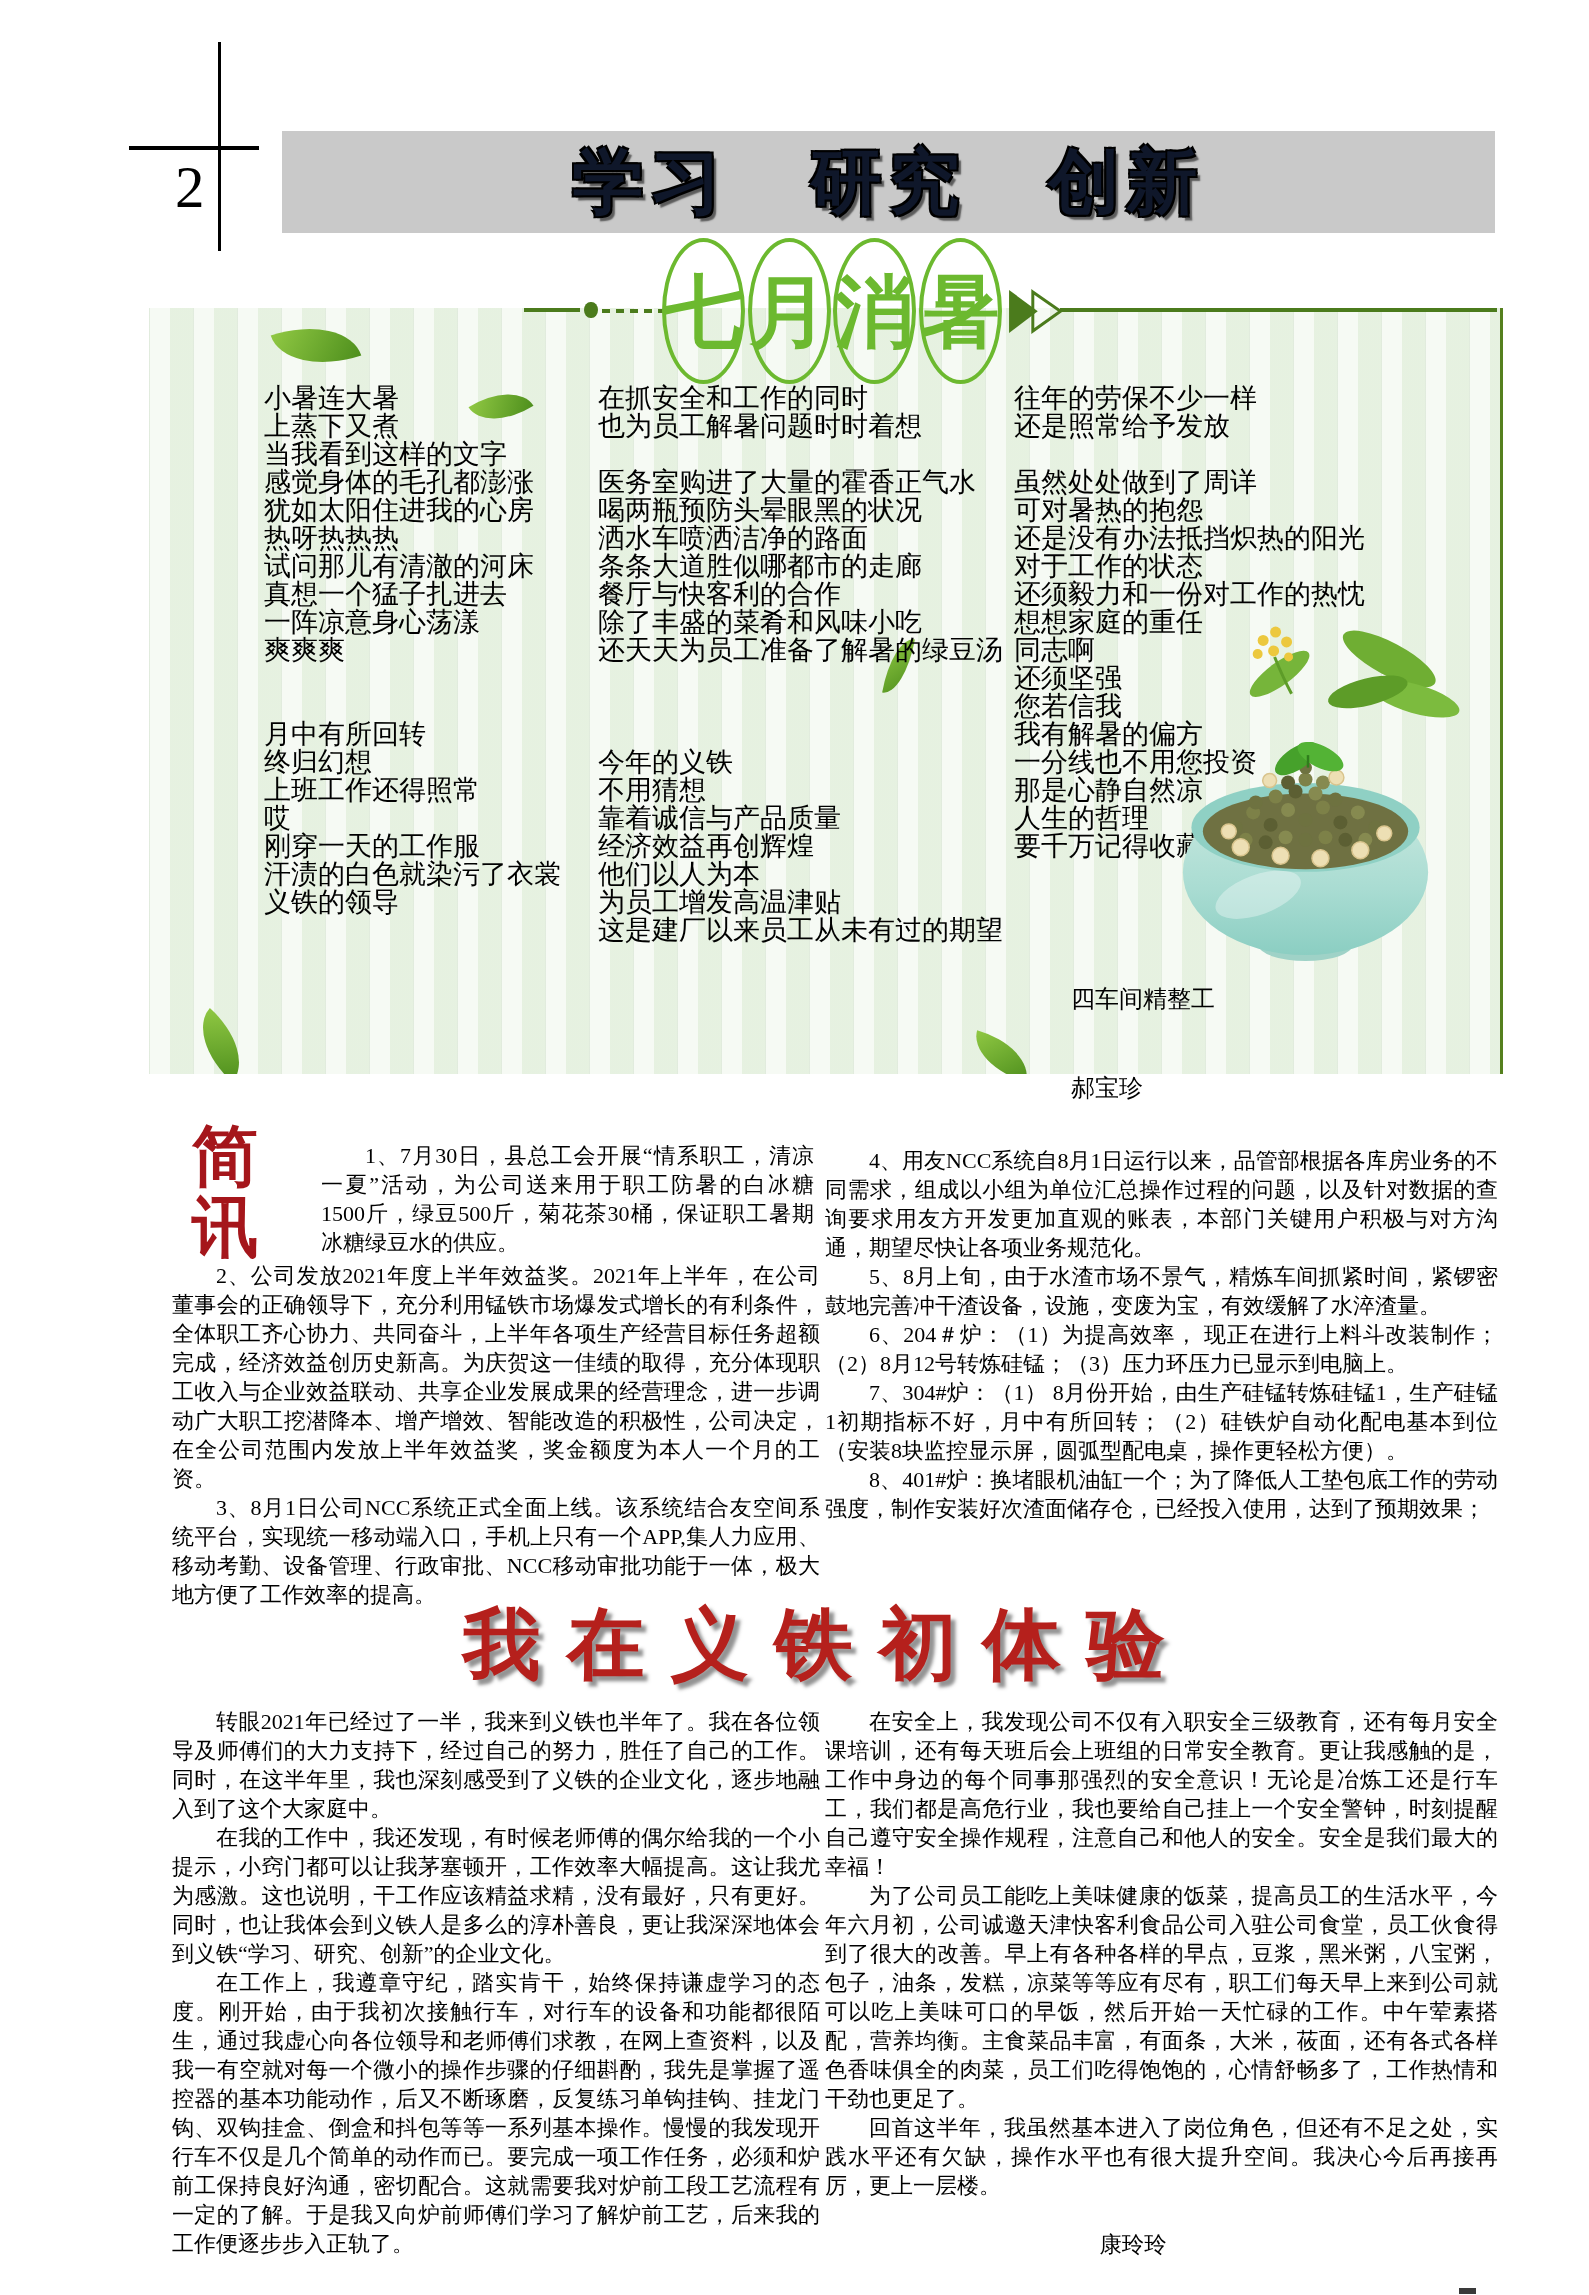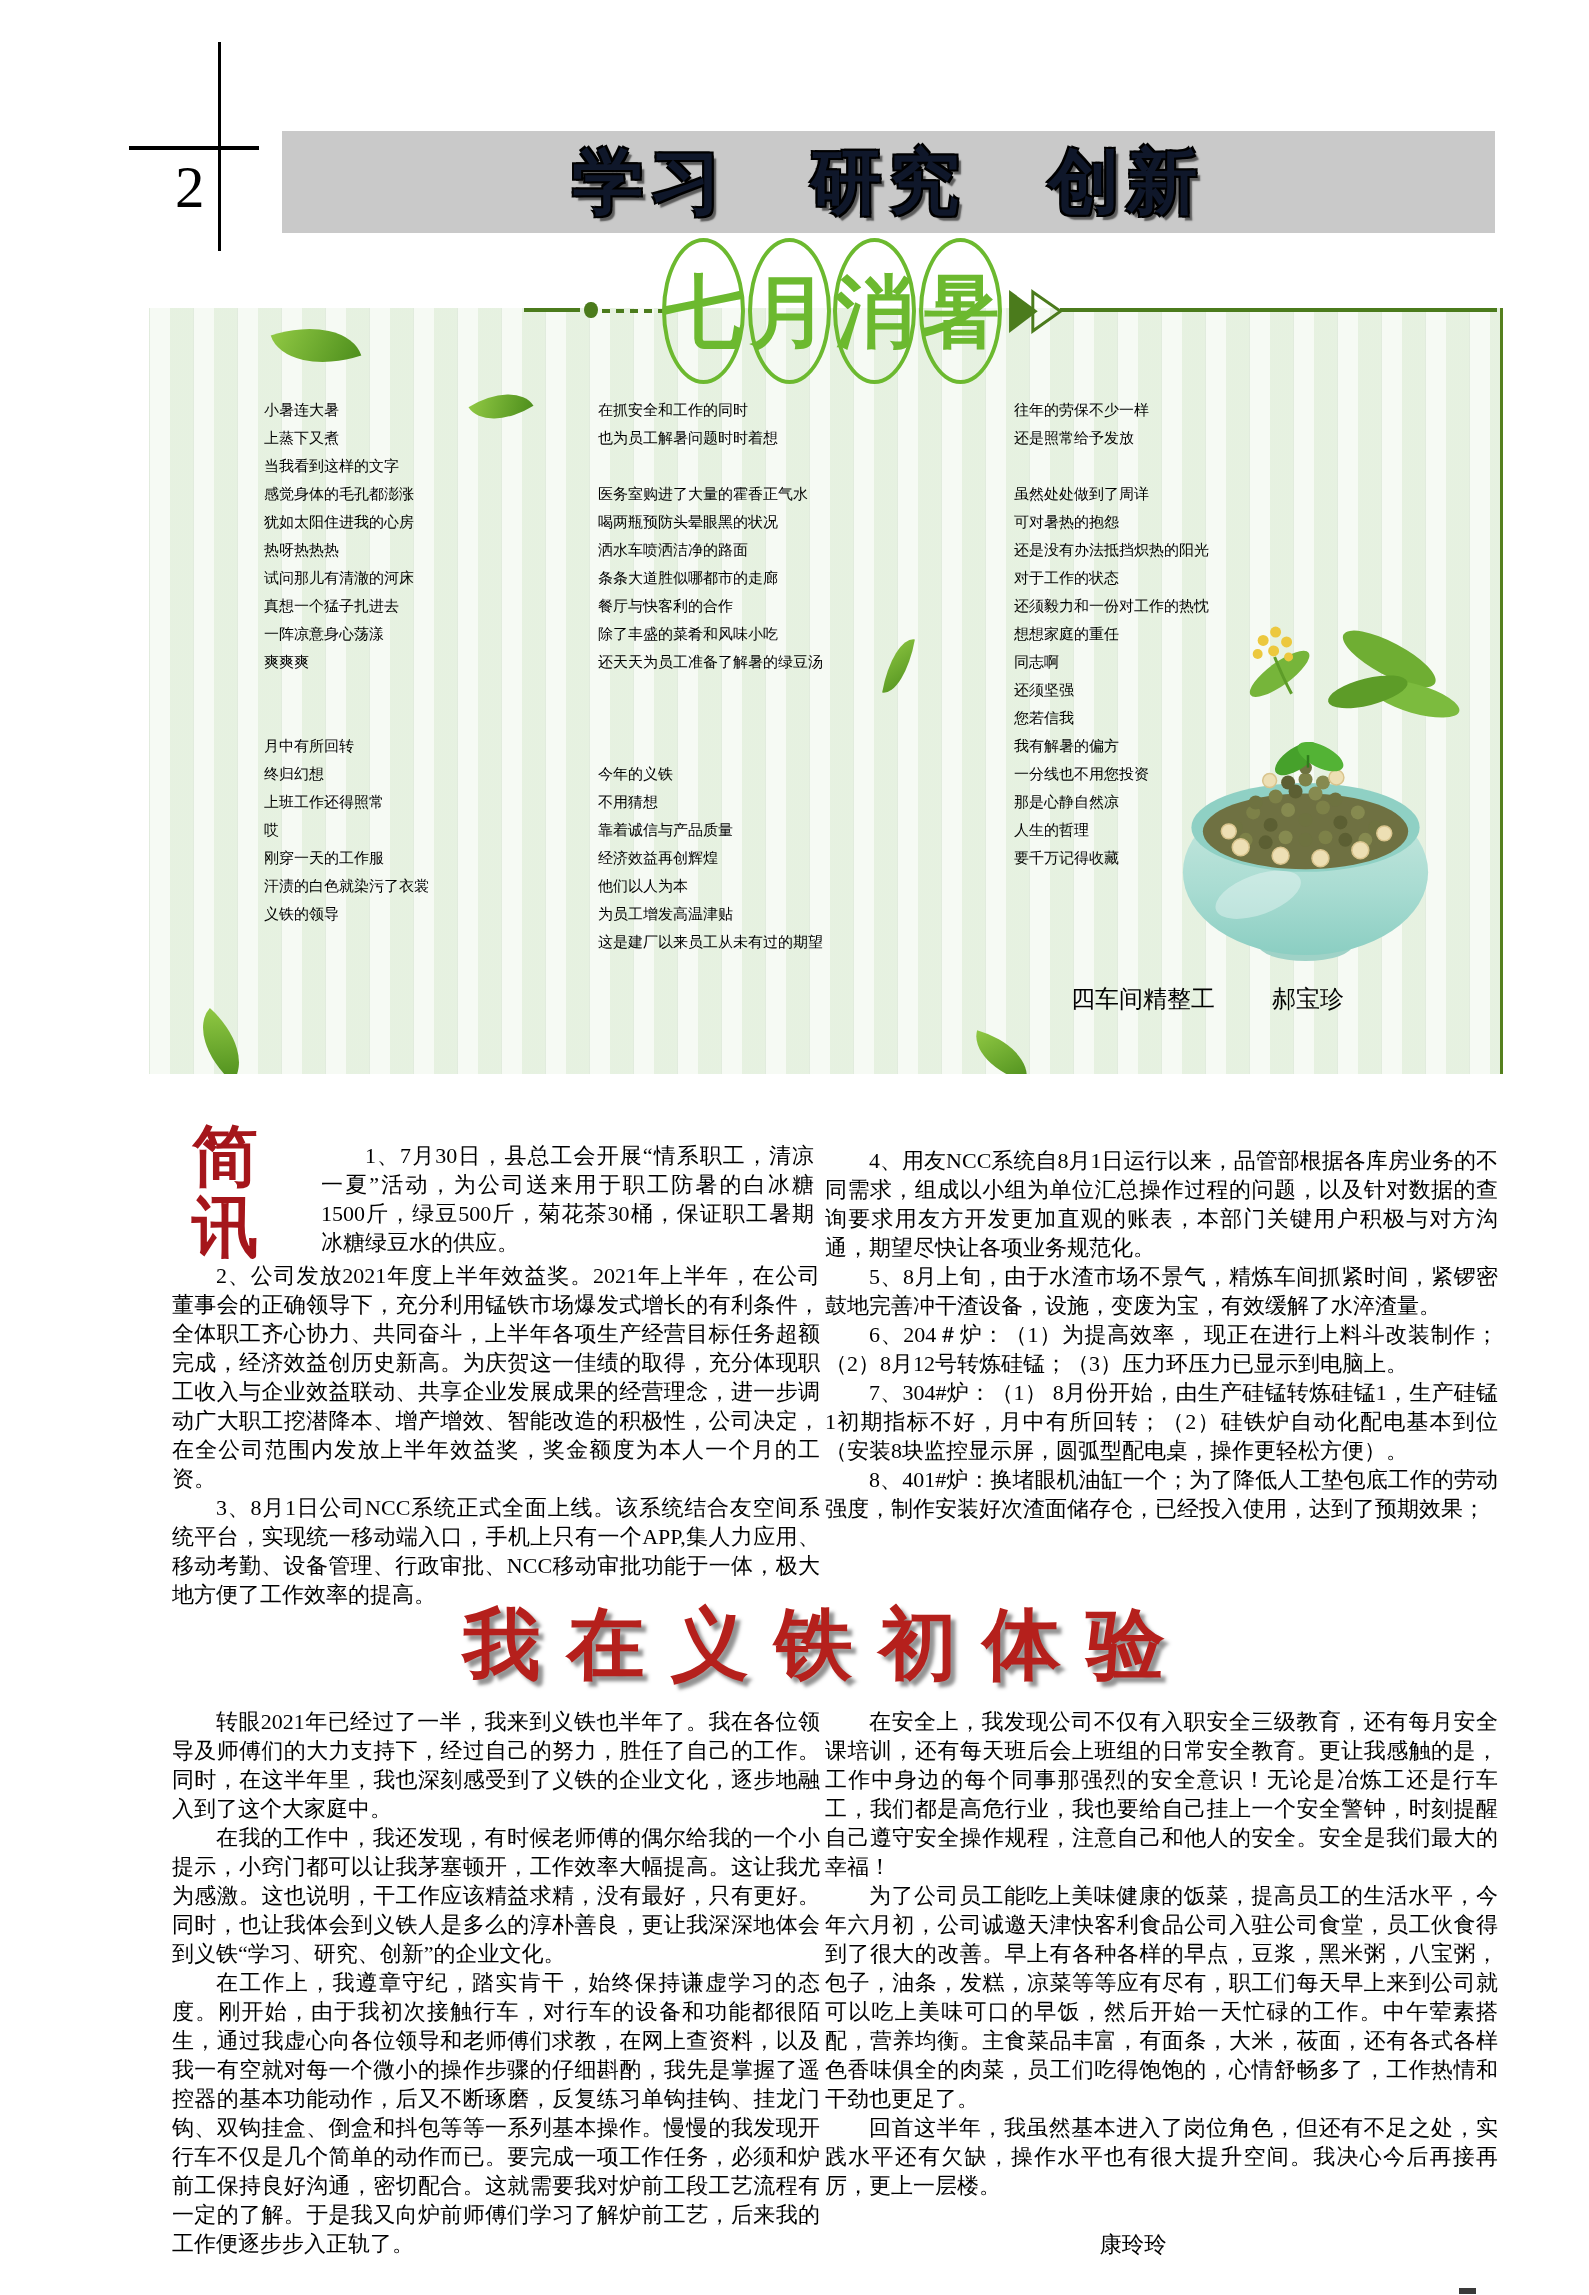--- a/index.html
+++ b/index.html
@@ -42,23 +42,23 @@
     font-family:"Liberation Sans","DejaVu Sans",sans-serif;font-weight:bold;
     font-size:79px;color:#6cb92f;line-height:1;}
   .deco-arrow{left:1007px;top:288px;}
   .deco-line-right{left:1060px;top:308px;width:437px;height:3.5px;background:#4b7b1c;}
 
   
   .leaf{position:absolute;background:linear-gradient(135deg,#90c843,#4e8f1d);
     border-radius:0 100% 0 100%;}
 
   
-  .poem-col{position:absolute;top:396px;font-size:15px;}
+  .poem-col{position:absolute;top:384px;font-size:27px;}
   .poem-line{height:28px;line-height:28px;white-space:nowrap;}
-  .poem-signature{left:1071px;top:983px;display:flex;gap:57px;font-size:24px;}
+  .poem-signature{left:1071px;top:983px;display:flex;gap:57px;font-size:24px;flex-direction:column;}
 
   
   .briefs-title{left:192px;top:1121px;font-weight:bold;color:#a5161b;
     font-size:66px;line-height:71px;text-align:center;}
   .briefs-p1{left:321px;top:1141px;width:493px;font-size:22px;line-height:38px;
     text-align:justify;text-indent:2em;}
   .briefs-left{left:172px;top:1261px;width:648px;}
   .briefs-right{left:825px;top:1146px;width:673px;}
   .para{font-size:22px;line-height:29px;text-align:justify;text-indent:2em;}
 

